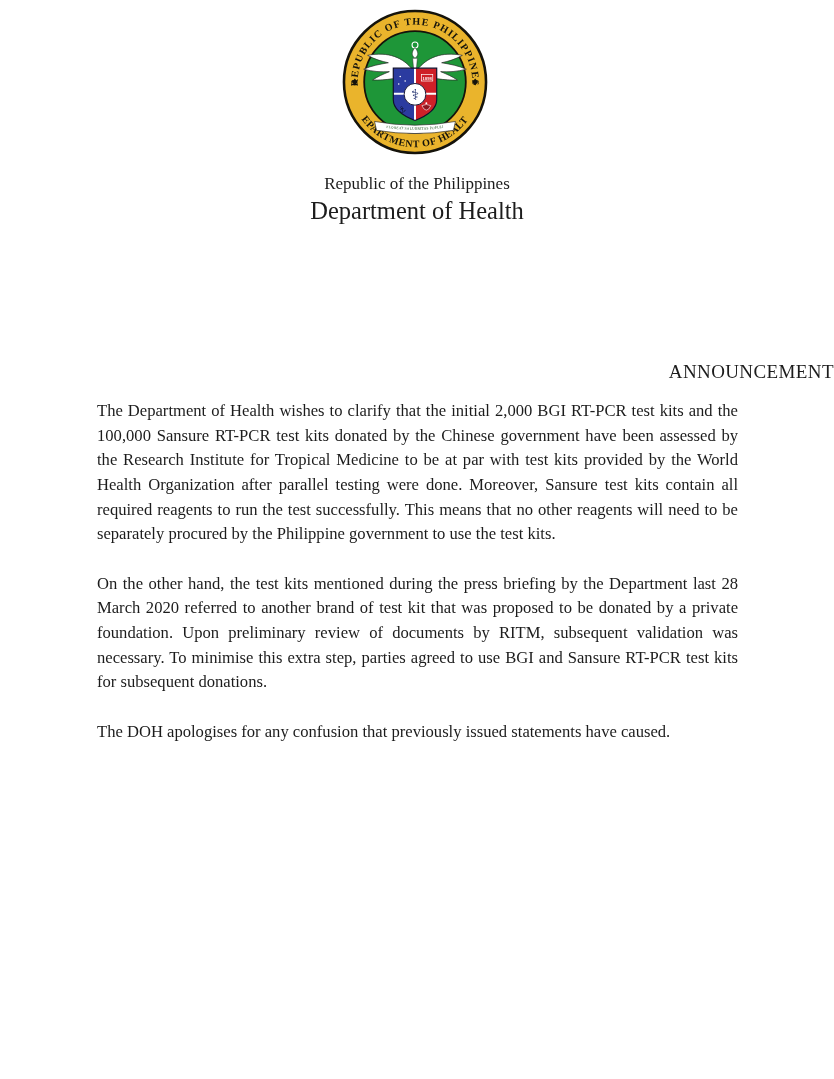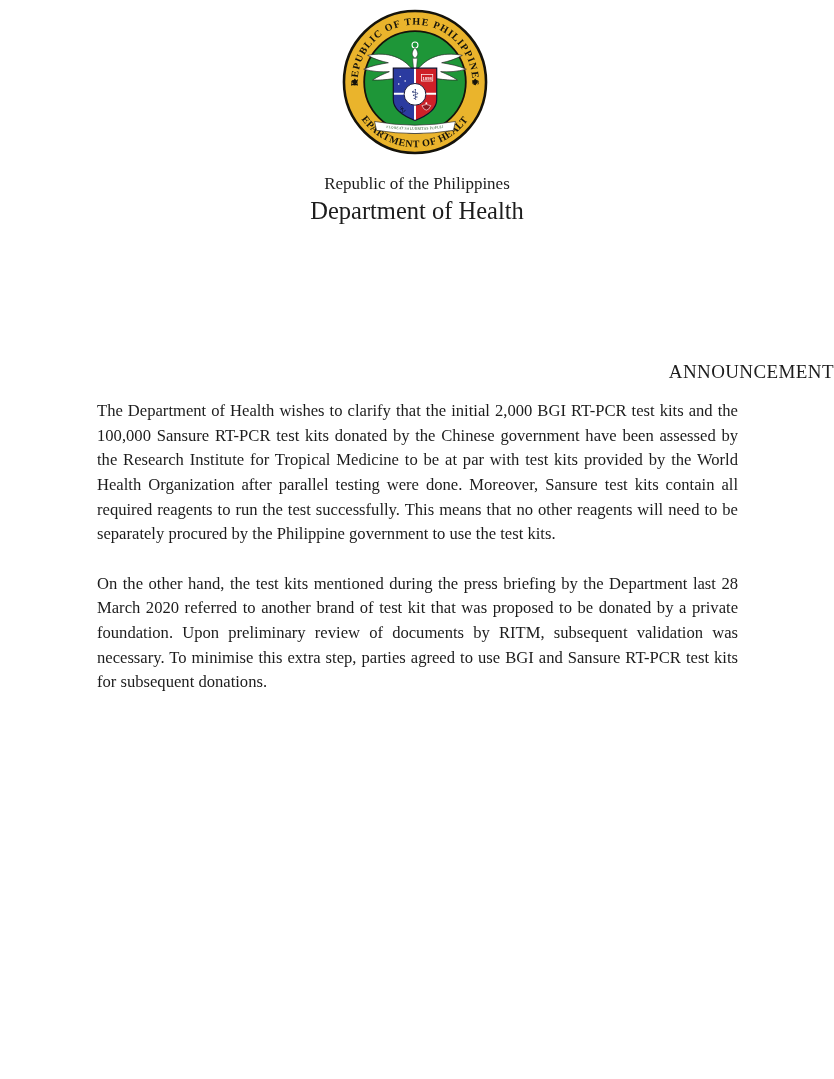--- a/index.html
+++ b/index.html
@@ -125,15 +125,16 @@
     <div class="republic">Republic of the Philippines</div>
     <div class="department">Department of Health</div>
   </div>
 
 
   <div class="doc-title">ANNOUNCEMENT</div>
 
   <div class="content">
     <p>The Department of Health wishes to clarify that the initial 2,000 BGI RT-PCR test kits and the 100,000 Sansure RT-PCR test kits donated by the Chinese government have been assessed by the Research Institute for Tropical Medicine to be at par with test kits provided by the World Health Organization after parallel testing were done. Moreover, Sansure test kits contain all required reagents to run the test successfully. This means that no other reagents will need to be separately procured by the Philippine government to use the test kits.</p>
     <p>On the other hand, the test kits mentioned during the press briefing by the Department last 28 March 2020 referred to another brand of test kit that was proposed to be donated by a private foundation. Upon preliminary review of documents by RITM, subsequent validation was necessary. To minimise this extra step, parties agreed to use  BGI and Sansure RT-PCR test kits for subsequent donations.</p>
+    <p>The DOH apologises for any confusion that previously issued statements have caused.</p>
   </div>
 
 </div>
 
 </body></html>

